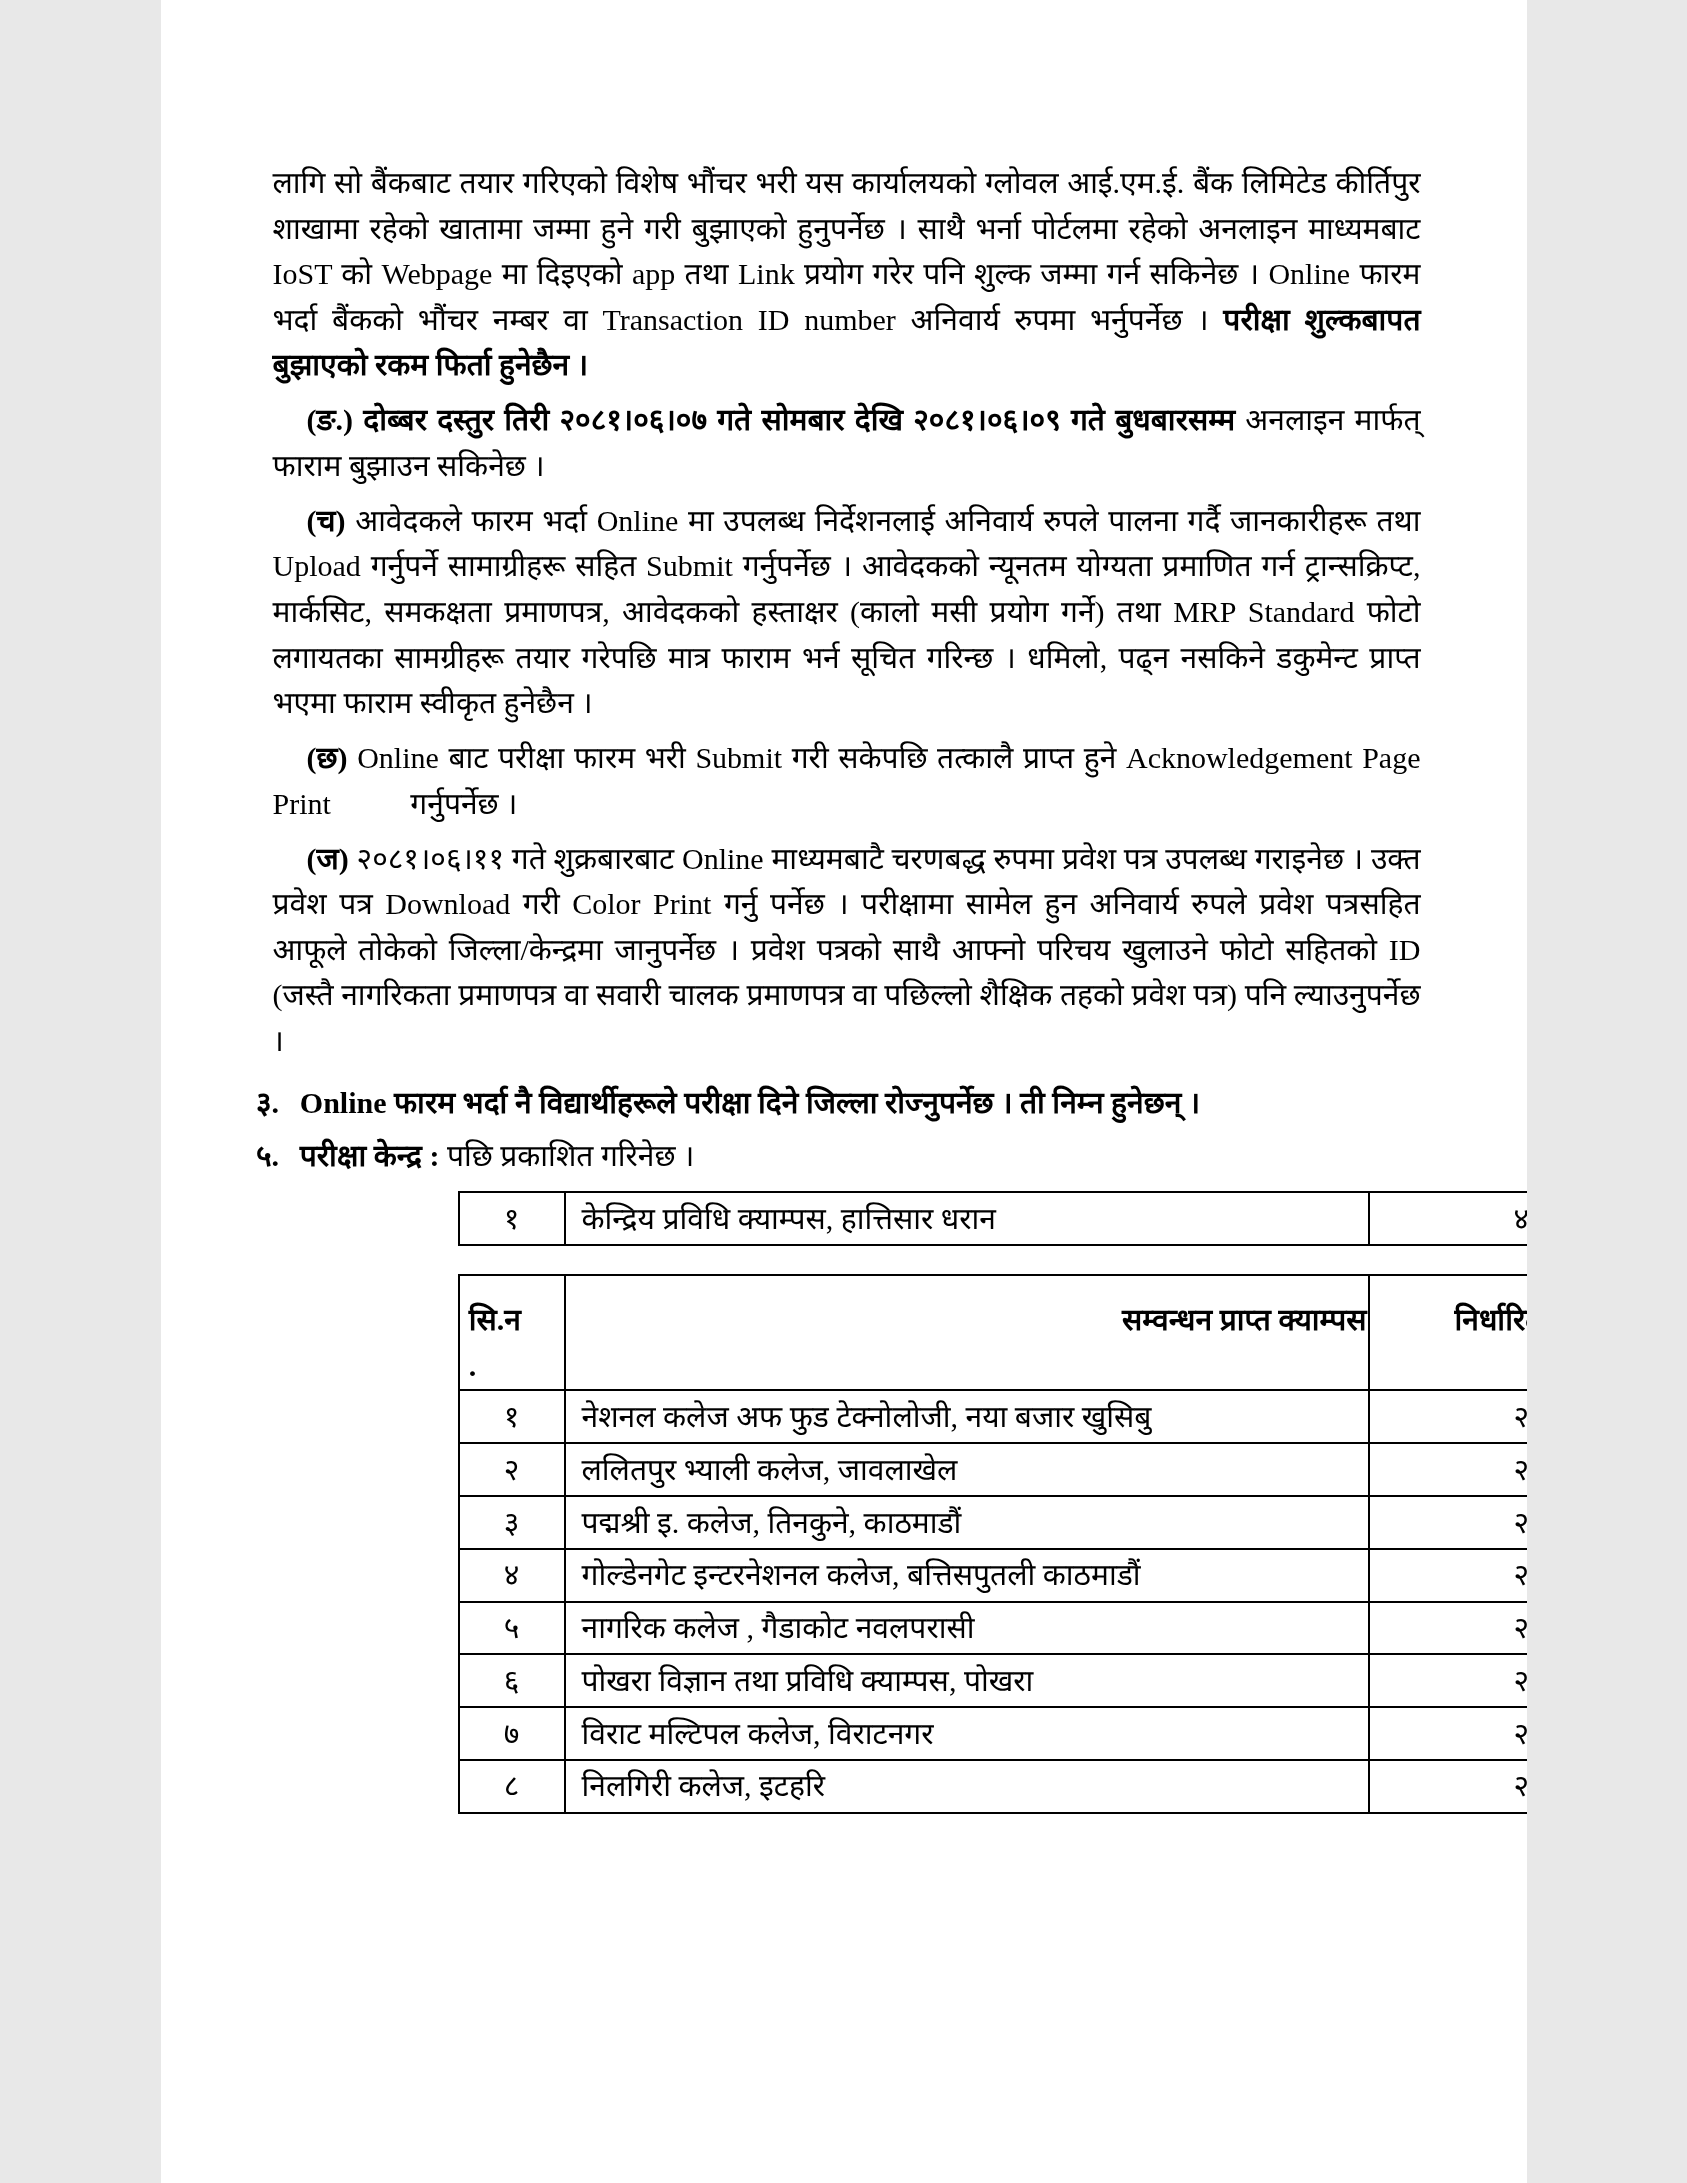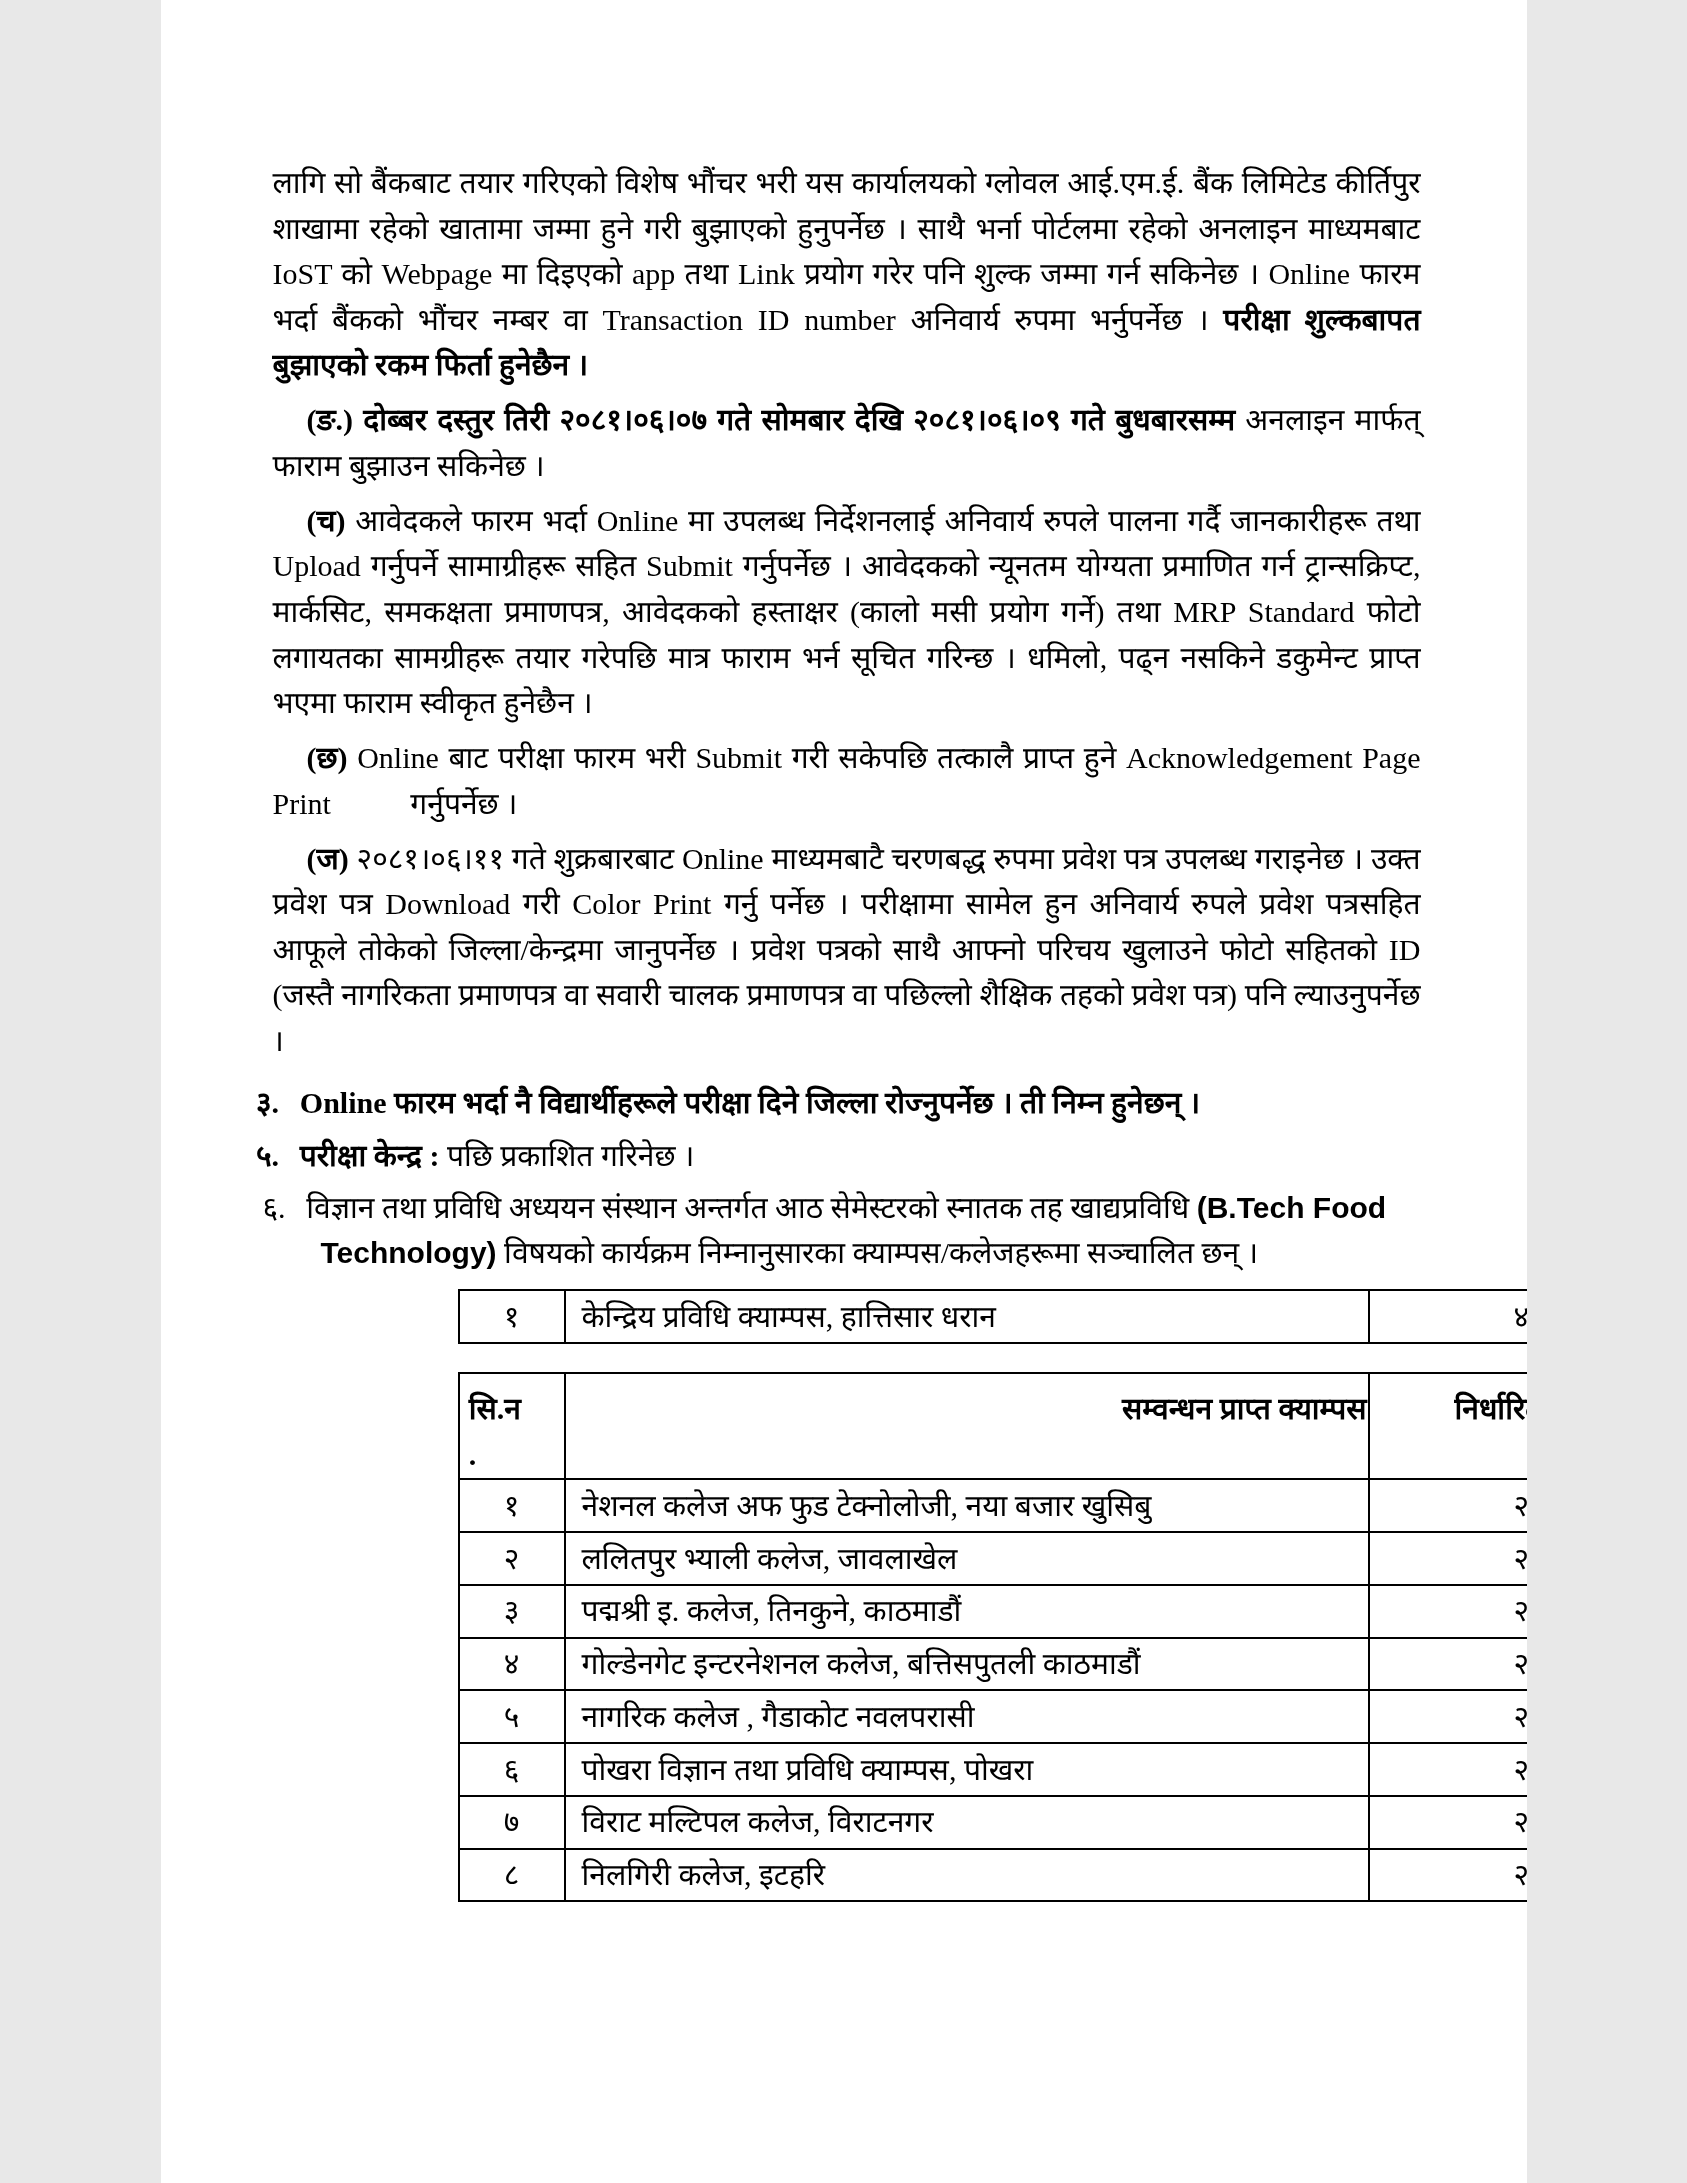--- a/index.html
+++ b/index.html
@@ -40,21 +40,21 @@
     width: 1231px;
   }
   .tbl th, .tbl td { border: 2.6px solid #000; box-sizing: border-box; }
   .tbl1 { margin-top: 13.2px; }
   .tbl2 { margin-top: 28px; }
   .tbl th { font-weight: bold; }
   .tbl1 th { text-align: center; height: 44px; padding: 2.6px 5.3px; }
   .tbl td { height: 46px; vertical-align: middle; padding: 2.6px 5.3px; }
   td.sn, td.quota { text-align: center; }
   td.campus { text-align: left; padding-left: 16px; }
-  .tbl2 th { vertical-align: top; height: 91px; padding-top: 12px; margin-left: 48px; }
+  .tbl2 th { vertical-align: top; height: 91px; padding-top: 21px; margin-left: 48px; }
   .tbl2 th.h-sn { text-align: left; padding-left: 9.3px; white-space: pre-line; }
   .tbl2 th.h-campus { text-align: right; padding-left: 14.6px; }
   .tbl2 th.h-quota { text-align: center; }
 </style>
 </head>
 <body>
 
 <div class="page">
 
   <p class="para">
@@ -90,26 +90,20 @@
       <span class="b">Online फारम भर्दा नै विद्यार्थीहरूले परीक्षा दिने जिल्ला रोज्नुपर्नेछ । ती निम्न हुनेछन् ।</span>
     </div>
 
 
     <div class="list-item">
       <span class="num">५.</span>
       <span class="b">परीक्षा केन्द्र :</span>
       <span> पछि प्रकाशित गरिनेछ ।</span>
     </div>
 
-    <div class="list-item item6">
-      <span class="num-reg">६.</span>
-      <span>विज्ञान तथा प्रविधि अध्ययन संस्थान अन्तर्गत आठ सेमेस्टरको स्नातक तह खाद्यप्रविधि </span>
-      <span class="sans">(B.Tech Food Technology)</span>
-      <span> विषयको कार्यक्रम निम्नानुसारका क्याम्पस/कलेजहरूमा सञ्चालित छन् ।</span>
-    </div>
 
   </div>
 
   <table class="tbl tbl1">
     <colgroup>
         <col style="width:106px">
         <col style="width:804px">
         <col style="width:321px">
       </colgroup>
     <tbody>

